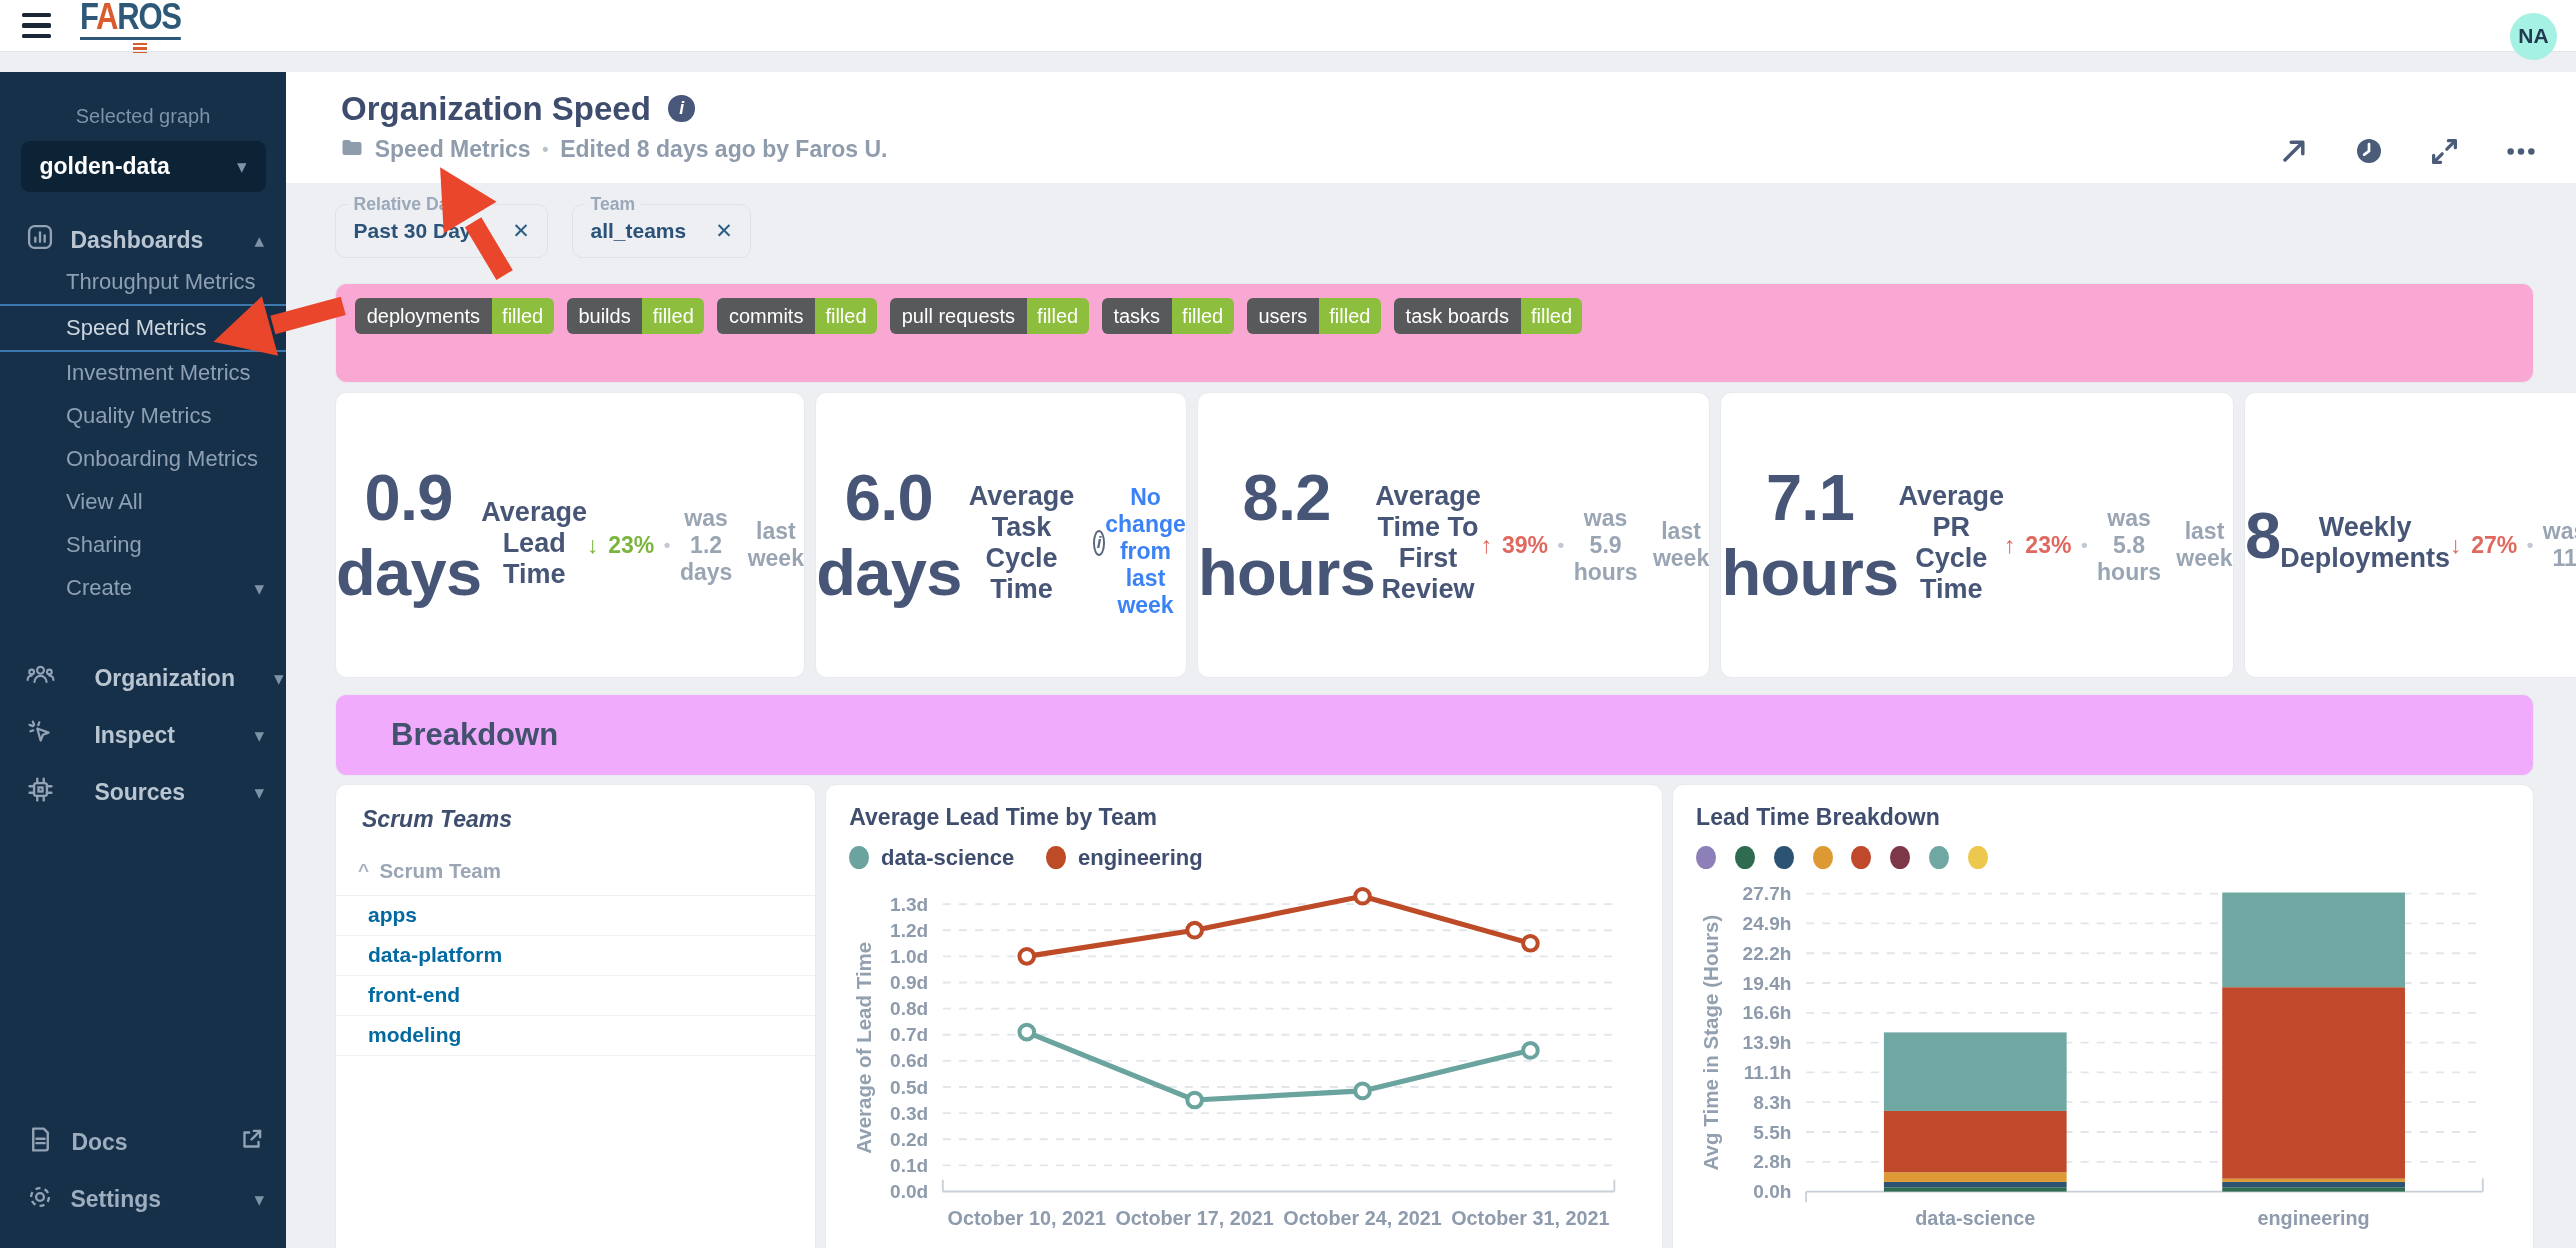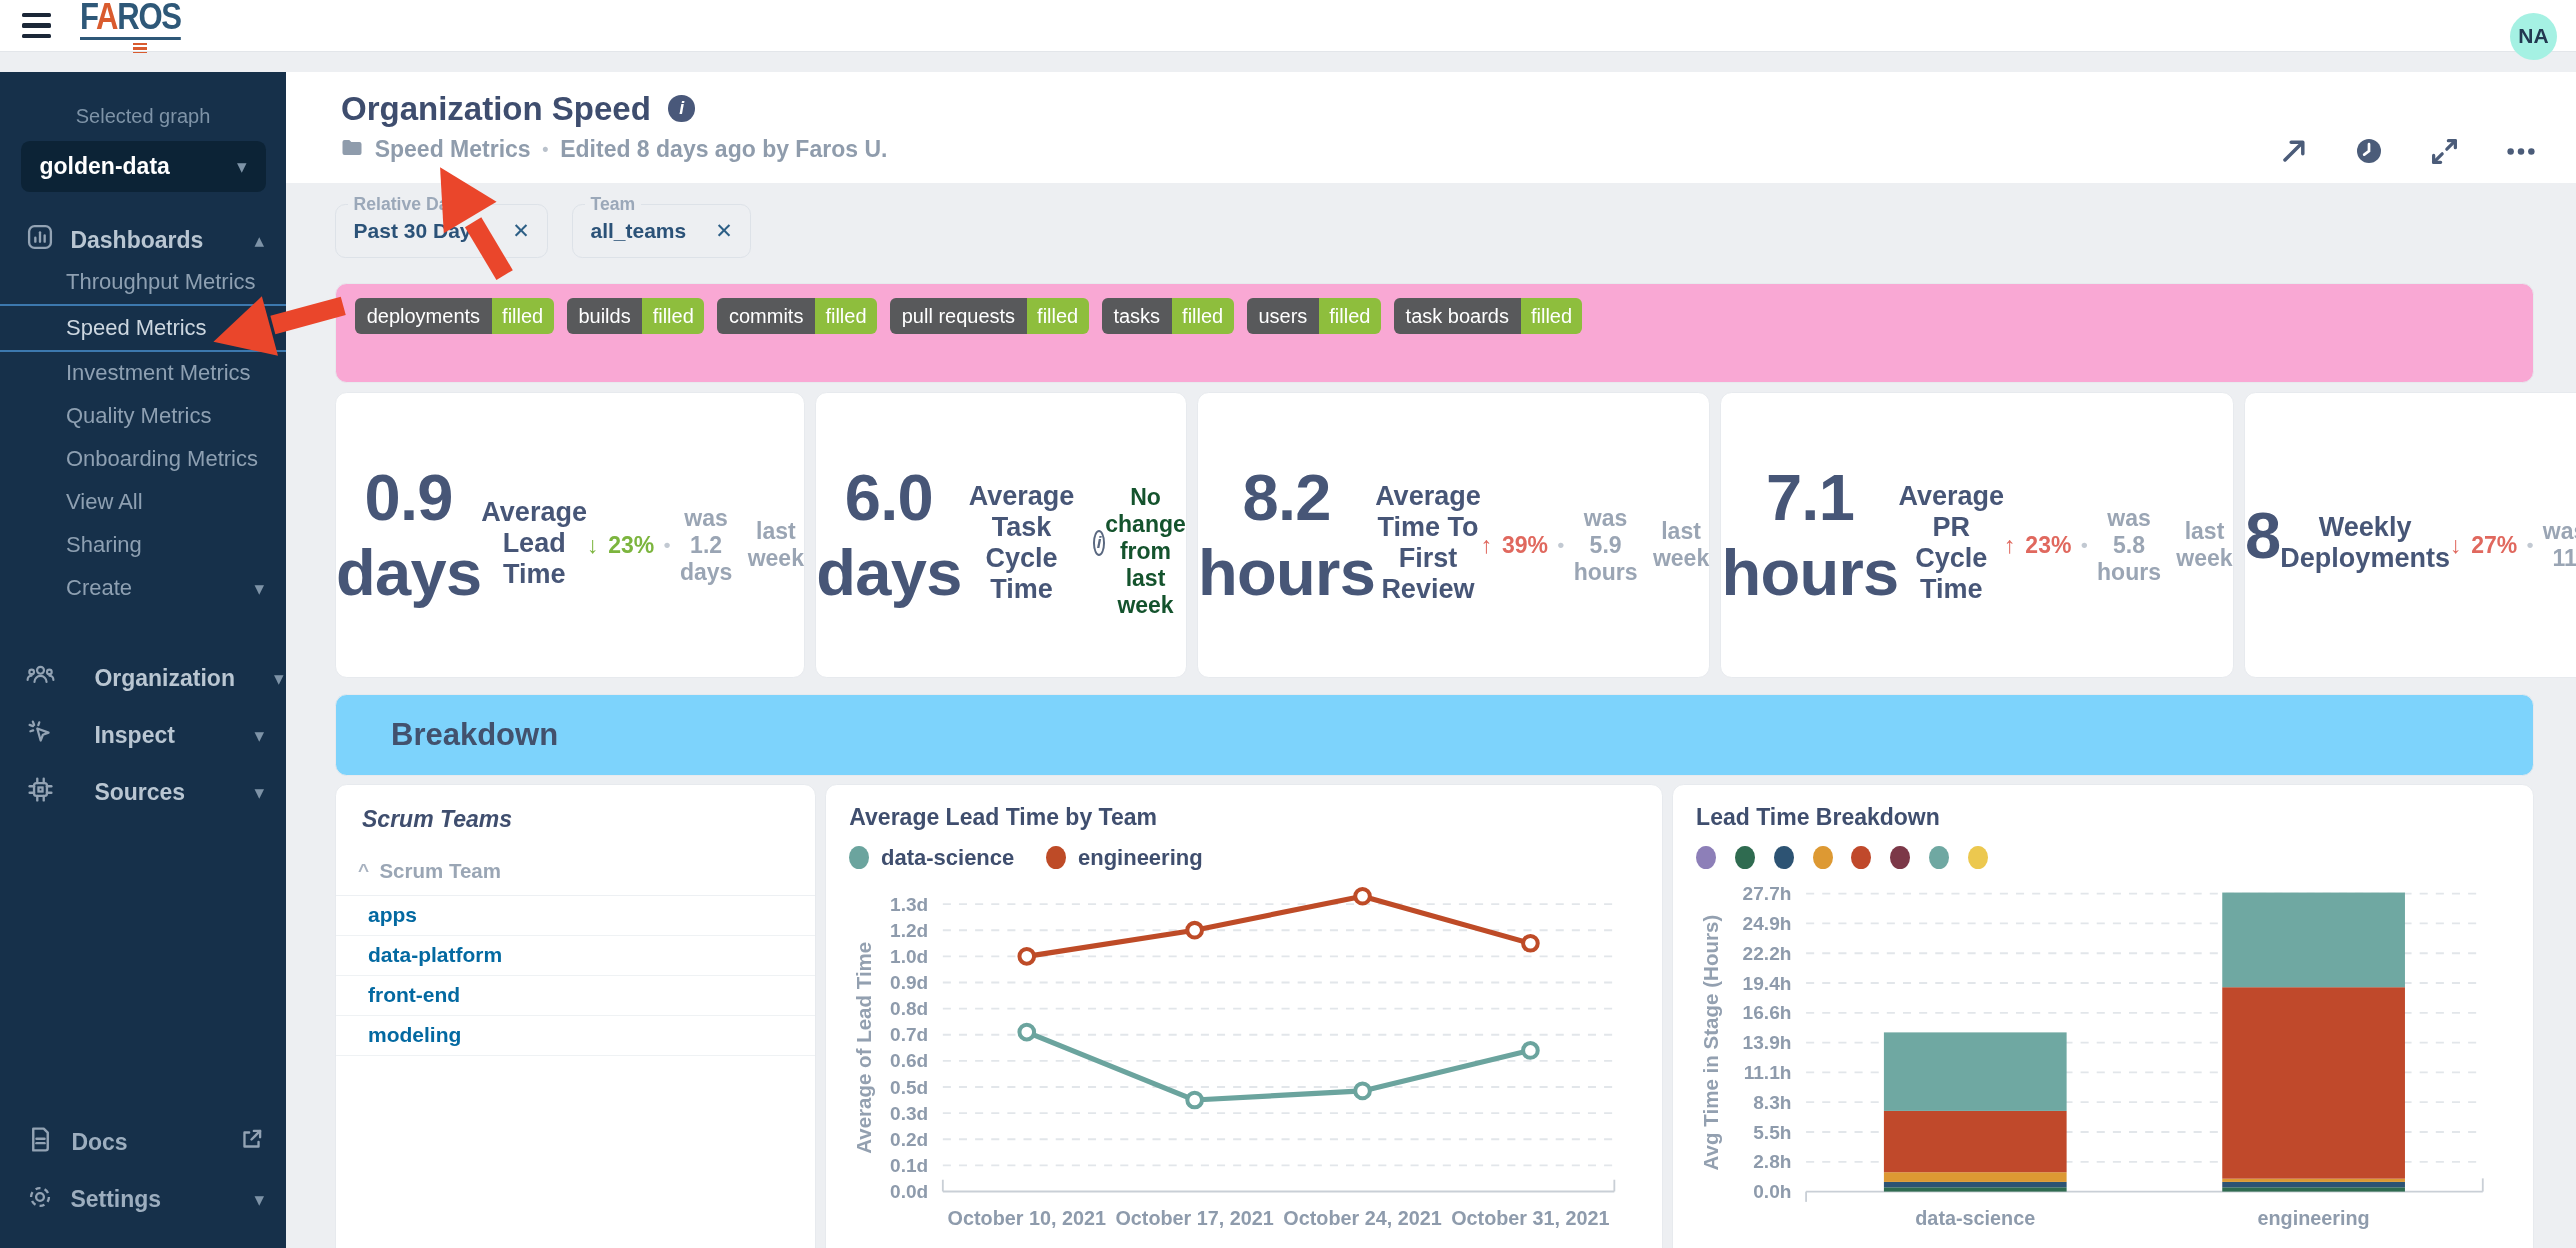--- a/index.html
+++ b/index.html
@@ -94,24 +94,24 @@
                   display:flex; align-items:center; gap:11.7px; }
   .info-outline { width:26.4px; height:26.4px; border:2.2px solid #5A6880; border-radius:50%;
                   color:#5A6880; font-size:17px; font-weight:700; font-style:italic;
                   display:inline-flex; align-items:center; justify-content:center; cursor:pointer; }
   .metric-delta { margin-top:20.5px; font-size:23px; color:#9AA5B4; font-weight:600;
                   display:flex; gap:9.5px; align-items:center; }
   .delta-arrow { font-size:23.5px; font-weight:700; }
   .good { color:#7CB53E; } .bad { color:#E0685E; }
   .delta-pct { font-weight:700; }
   .delta-sep { color:#C2C9D2; font-size:19px; }
-  .nochange { color:#14532d;margin-top:12px; }
+  .nochange { color:#3b82f6;margin-top:12px; }
   .period { margin-left:5.9px; }
 
-  .breakdown-card { margin-top:15.4px; background:#7dd3fc; border-radius:11.7px; border:0.7px solid #E7EAEE;
+  .breakdown-card { margin-top:15.4px; background:#f0abfc; border-radius:11.7px; border:0.7px solid #E7EAEE;
                     height:82px; display:flex; align-items:center; padding-left:55px;
                     font-size:31px; font-weight:700; color:#42516D; }
 
   .panels-row { margin-top:8.8px; display:flex; gap:8.8px; height:513px; }
   .panel { background:#fff; border-radius:11.7px; border:0.7px solid #E7EAEE; }
   .panel-title { font-size:23px; font-weight:700; color:#3F4E6E; }
   .panel.scrum { width:481px; flex-shrink:0; padding:20.5px 0 0; }
   .panel.scrum .panel-title { padding:0 26px;font-style:italic; }
   .scrum-header { margin:26.4px 0 0; display:flex; gap:10.3px; align-items:center; font-size:20.5px;
                   color:#9AA6B5; font-weight:600; padding:0 22px 11.7px; border-bottom:1.5px solid #EDF0F3; }

